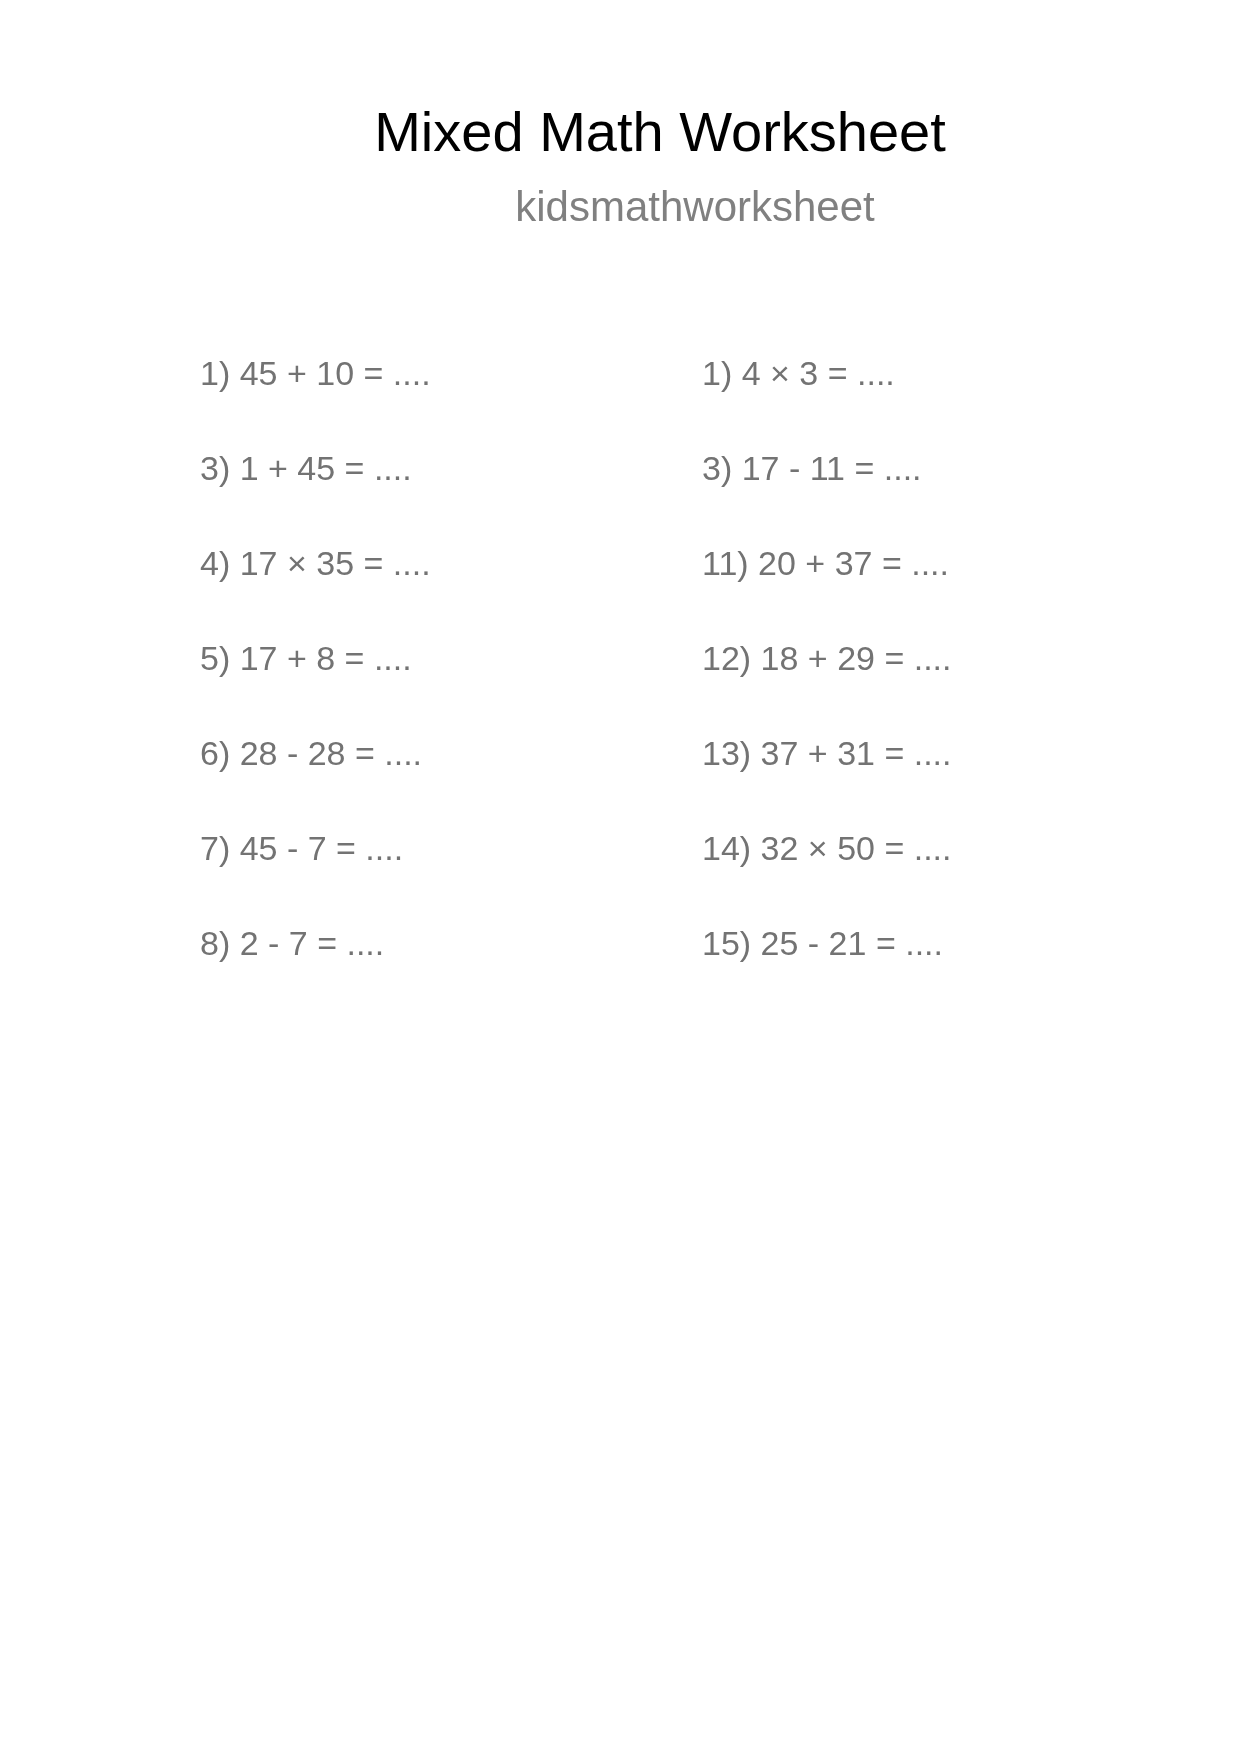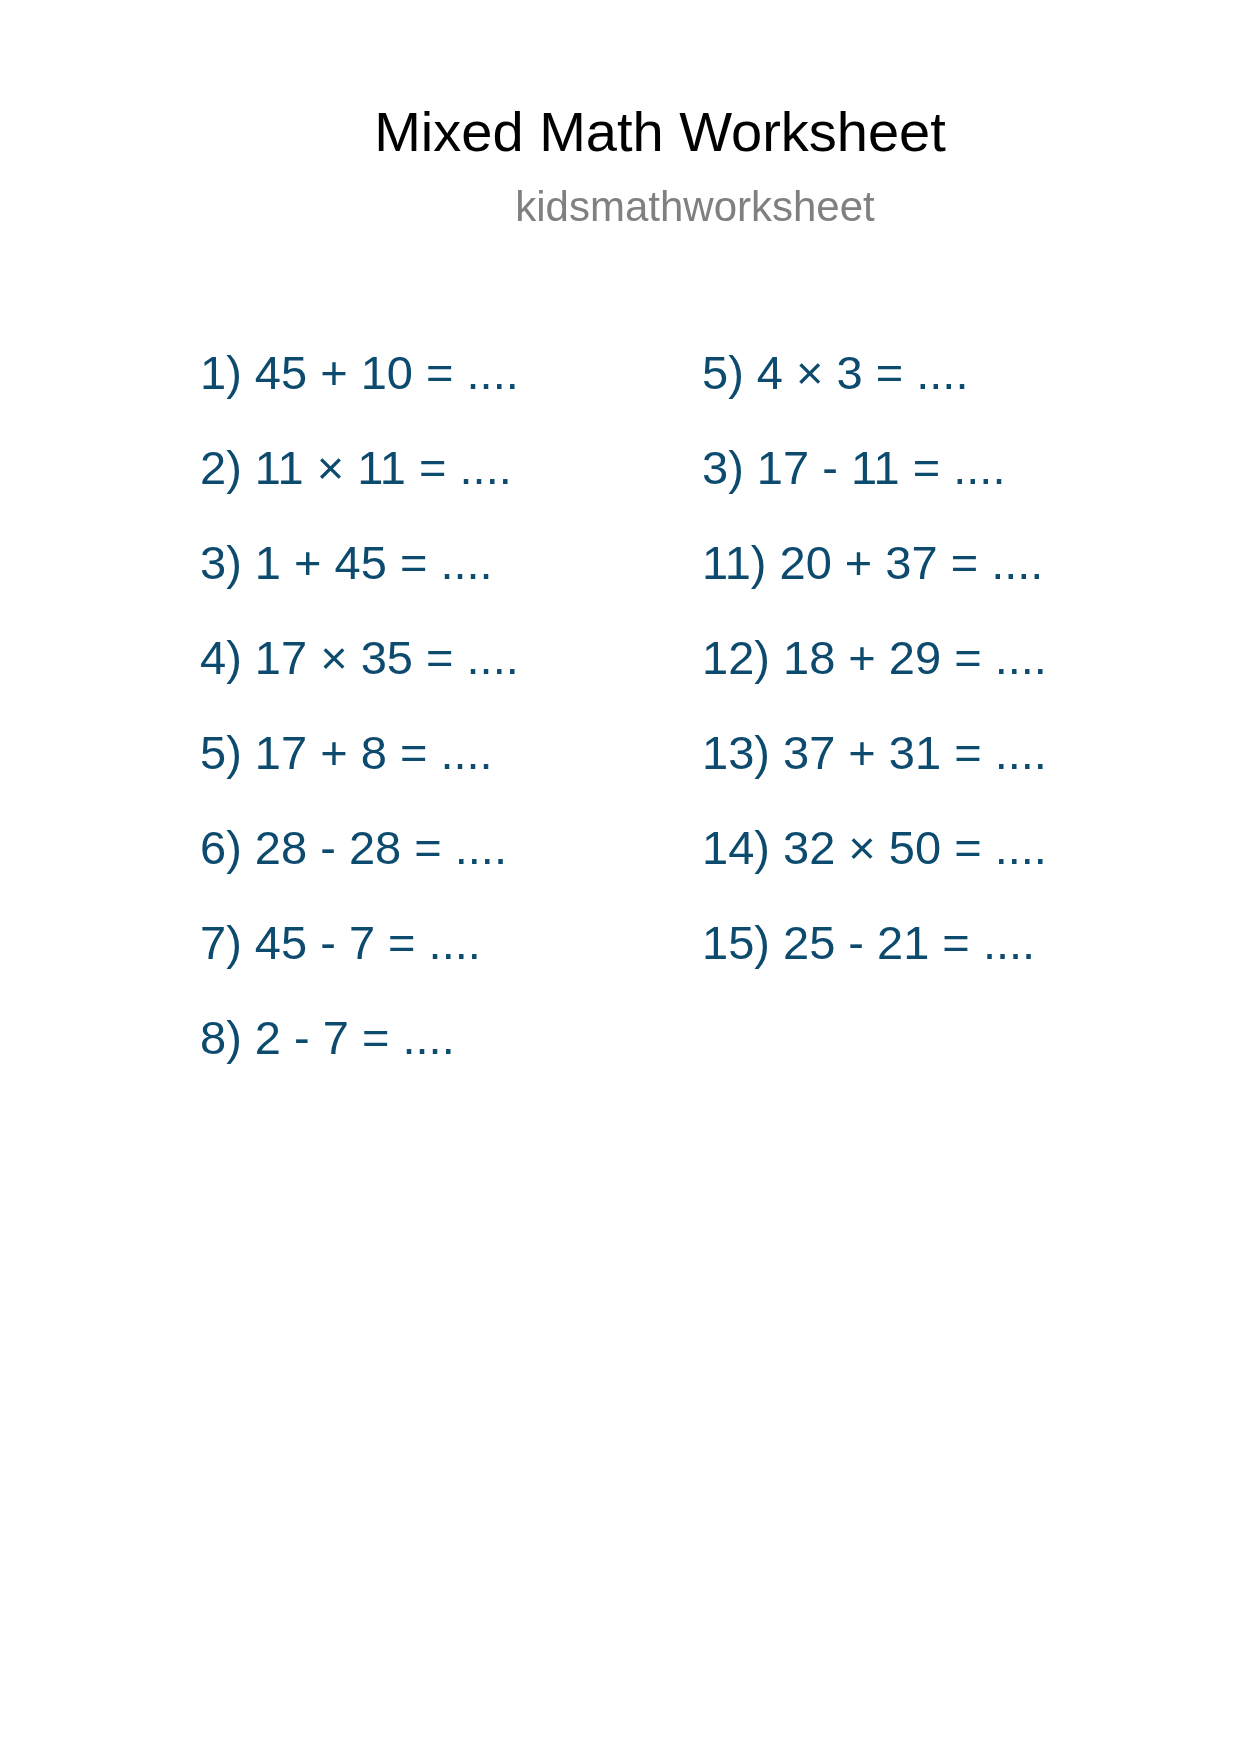--- a/index.html
+++ b/index.html
@@ -36,44 +36,43 @@
       color: #808080;
     }
     .column {
       position: absolute;
       top: 348px;
     }
     .col-left { left: 200px; }
     .col-right { left: 702px; }
     .problem {
       height: 95px;
-      font-size: 47px;
+      font-size: 34px;
       line-height: 50px;
       white-space: pre;
-      color: #0c4a6e;
+      color: #737373;
     }
   </style>
 </head>
 <body>
 
 <div class="title">Mixed Math Worksheet</div>
 <div class="subtitle">kidsmathworksheet</div>
 
 <div class="column col-left">
   <div class="problem">1) 45 + 10 = ....</div>
-  <div class="problem">2) 11 × 11 = ....</div>
   <div class="problem">3) 1 + 45 = ....</div>
   <div class="problem">4) 17 × 35 = ....</div>
   <div class="problem">5) 17 + 8 = ....</div>
   <div class="problem">6) 28 - 28 = ....</div>
   <div class="problem">7) 45 - 7 = ....</div>
   <div class="problem">8) 2 - 7 = ....</div>
 </div>
 
 <div class="column col-right">
-  <div class="problem">5) 4 × 3 = ....</div>
+  <div class="problem">1) 4 × 3 = ....</div>
   <div class="problem">3) 17 - 11 = ....</div>
   <div class="problem">11) 20 + 37 = ....</div>
   <div class="problem">12) 18 + 29 = ....</div>
   <div class="problem">13) 37 + 31 = ....</div>
   <div class="problem">14) 32 × 50 = ....</div>
   <div class="problem">15) 25 - 21 = ....</div>
 </div>
 
 </body></html>

